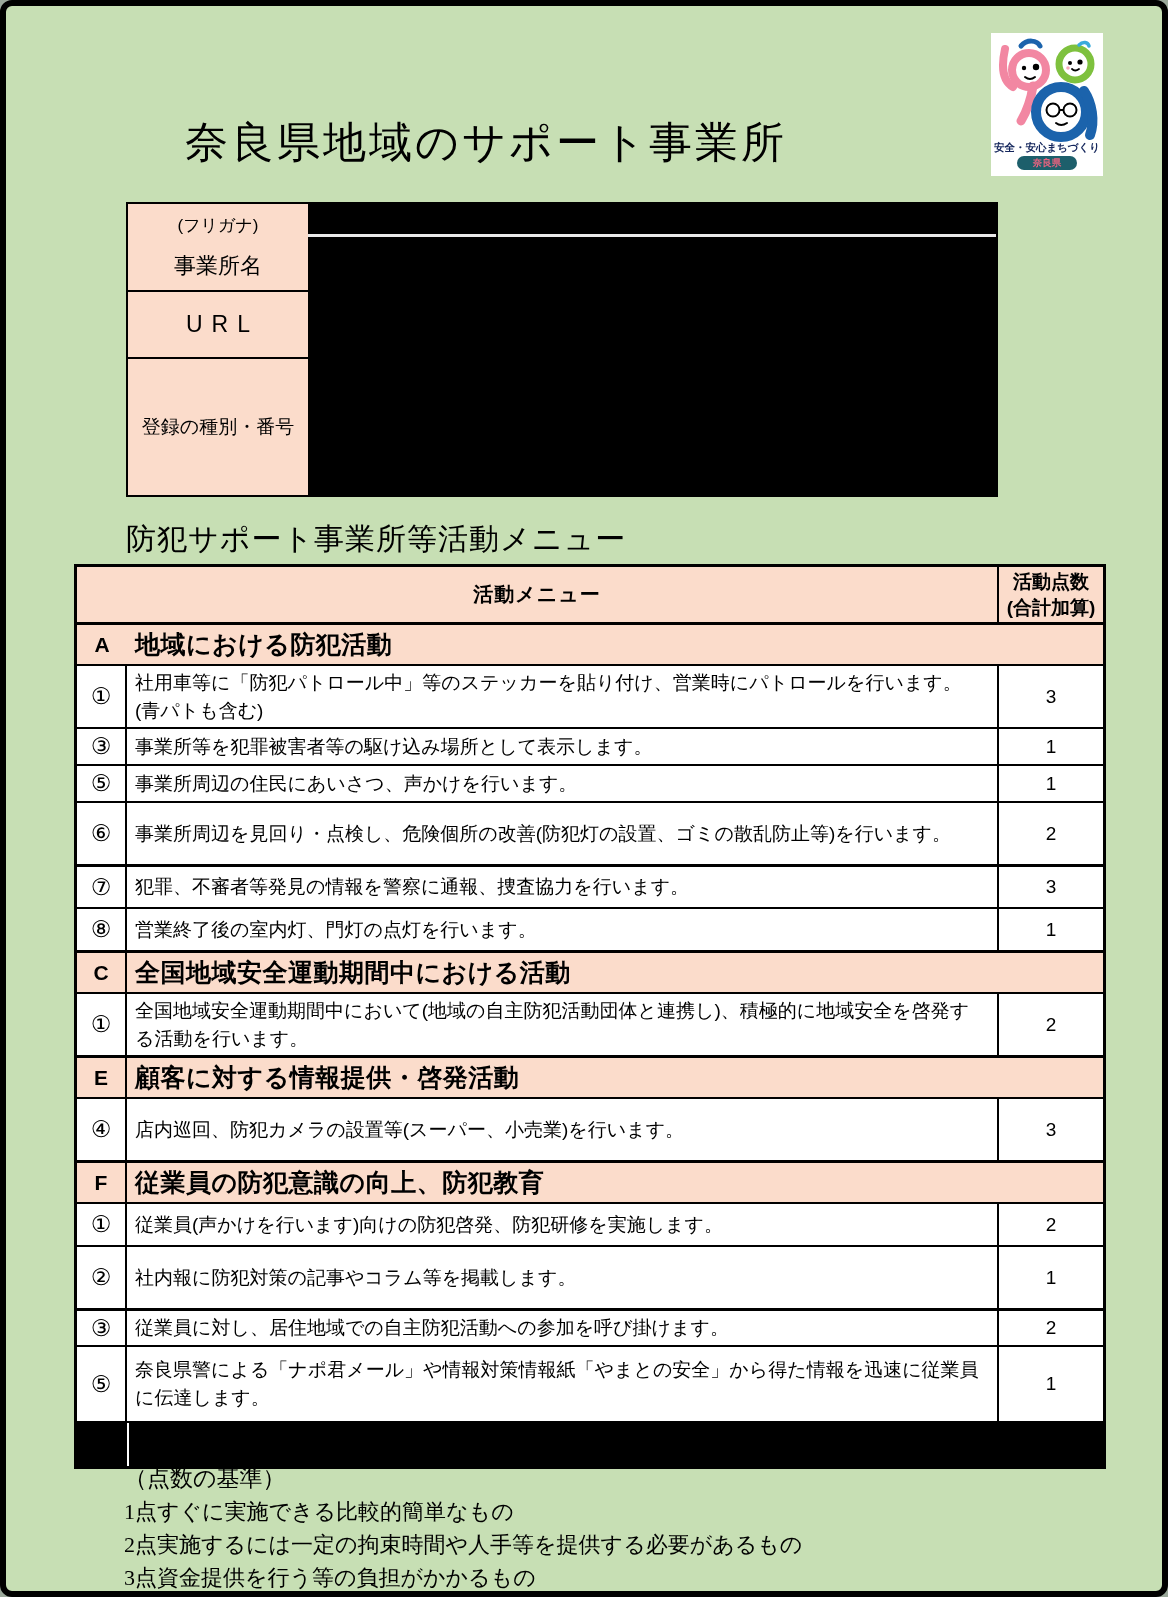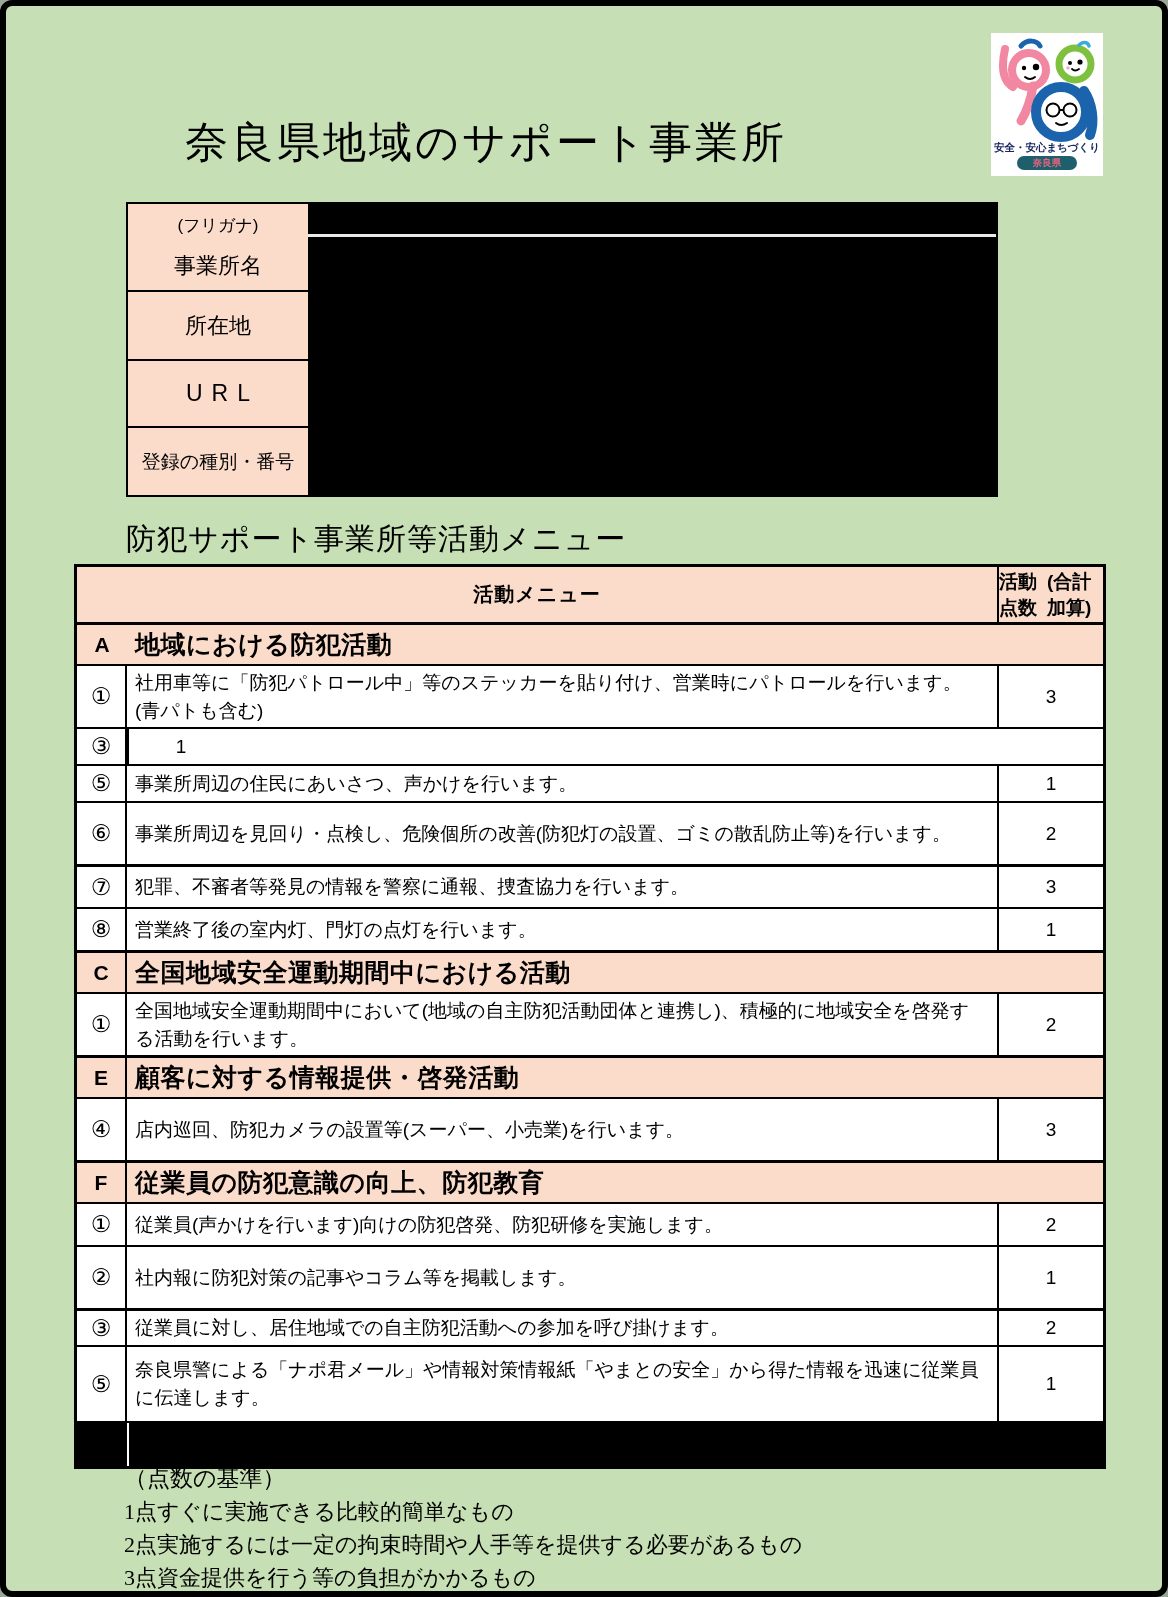--- a/index.html
+++ b/index.html
@@ -101,21 +101,21 @@
     border-left:2px solid #000;
     display:flex; align-items:center; justify-content:center;
     font-size:19px;
     box-sizing:border-box;
   }
   .hdr { background:#fbdccb; }
   .hdr .c-menu {
     flex:1; display:flex; align-items:center; justify-content:center;
     font-size:20px; font-weight:600; letter-spacing:1px;
   }
-  .hdr .c-pts { font-weight:600; flex-direction:row; line-height:1.35; }
+  .hdr .c-pts { font-weight:600; flex-direction:column; line-height:1.35; }
   .secrow { background:#fbdccb; }
   .secrow .c-num { font-size:21px; font-weight:bold; }
   .secrow .c-num.noline { border-right:none; }
   .secrow .c-text { font-weight:bold; font-size:25px; letter-spacing:0.5px; }
   .redacted-row {
     height:43px; background:#000; position:relative;
     border-top:2px solid #000;
   }
   .redacted-row .white-divider {
     position:absolute; left:50px; top:0; bottom:0; width:2px; background:#fff;
@@ -164,23 +164,20 @@
     <div style="position:absolute;left:0;right:0;top:108px;text-align:center;font-size:10.5px;font-weight:bold;color:#14265c;white-space:nowrap;">安全・安心まちづくり</div>
     <div style="position:absolute;left:26px;top:123px;width:60px;height:14px;background:#1d5f6b;border-radius:7px;display:flex;align-items:center;justify-content:center;font-size:9.5px;font-weight:bold;color:#e8637f;">奈良県</div>
   </div>
 
   <div class="info-form">
     <div class="label-col">
       <div class="label-cell cell-name">
         <div class="furi-small">(フリガナ)</div>
         <div class="label-main">事業所名</div>
       </div>
-      <div class="label-cell cell-address">
-        <div class="label-main">所在地</div>
-      </div>
       <div class="label-cell cell-url">
         <div class="label-url">URL</div>
       </div>
       <div class="label-cell cell-reg">
         <div class="label-reg">登録の種別・番号</div>
       </div>
     </div>
     <div class="value-col">
       <div class="furigana-split"></div>
     </div>
@@ -203,20 +200,21 @@
       <div class="c-text">地域における防犯活動</div>
     </div>
 
     <div class="arow" style="height:63px;">
       <div class="c-num">①</div>
       <div class="c-text">社用車等に「防犯パトロール中」等のステッカーを貼り付け、営業時にパトロールを行います。(青パトも含む)</div>
       <div class="c-pts">3</div>
     </div>
     <div class="arow" style="height:37px;">
       <div class="c-num">③</div>
+      <div class="c-text">事業所等を犯罪被害者等の駆け込み場所として表示します。</div>
       <div class="c-pts">1</div>
     </div>
     <div class="arow" style="height:37px;">
       <div class="c-num">⑤</div>
       <div class="c-text">事業所周辺の住民にあいさつ、声かけを行います。</div>
       <div class="c-pts">1</div>
     </div>
     <div class="arow" style="height:63px;">
       <div class="c-num">⑥</div>
       <div class="c-text">事業所周辺を見回り・点検し、危険個所の改善(防犯灯の設置、ゴミの散乱防止等)を行います。</div>

